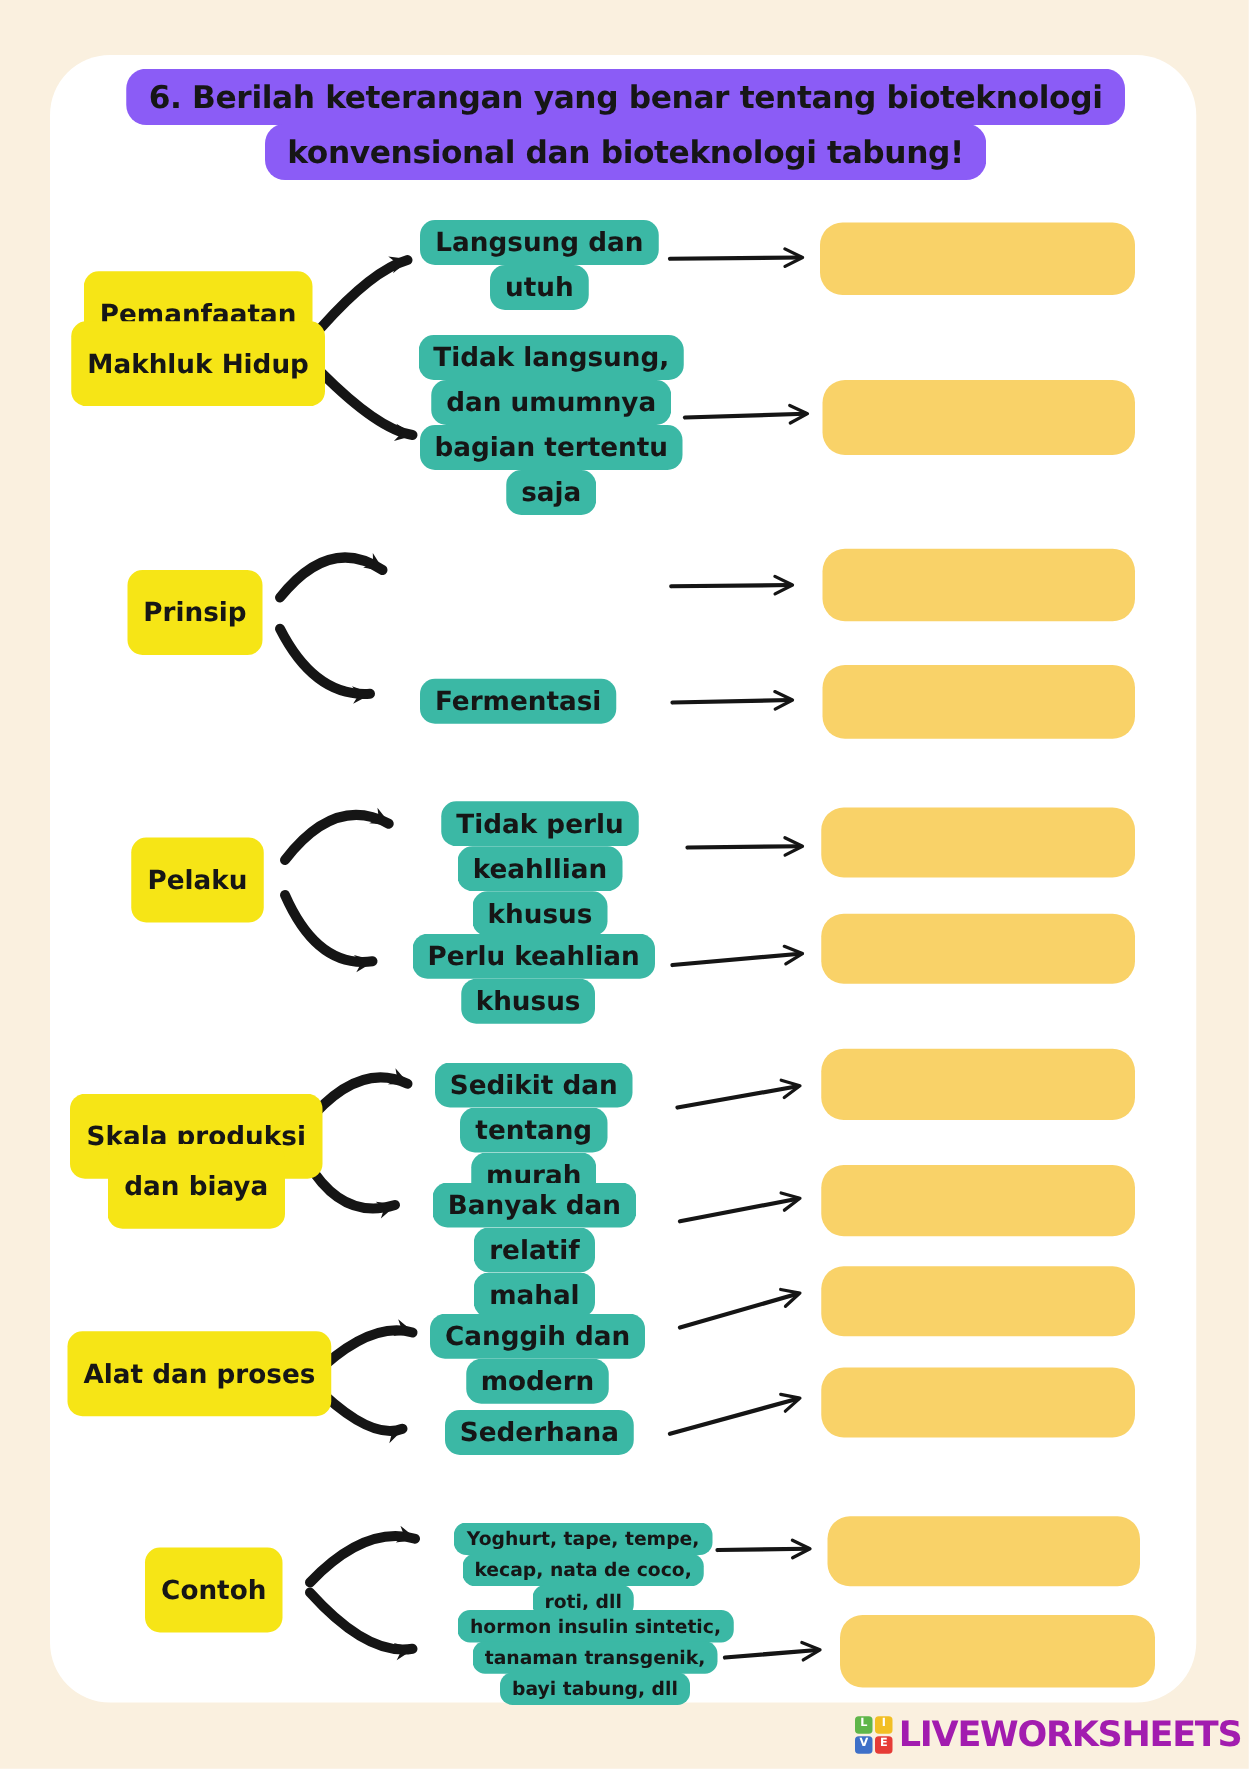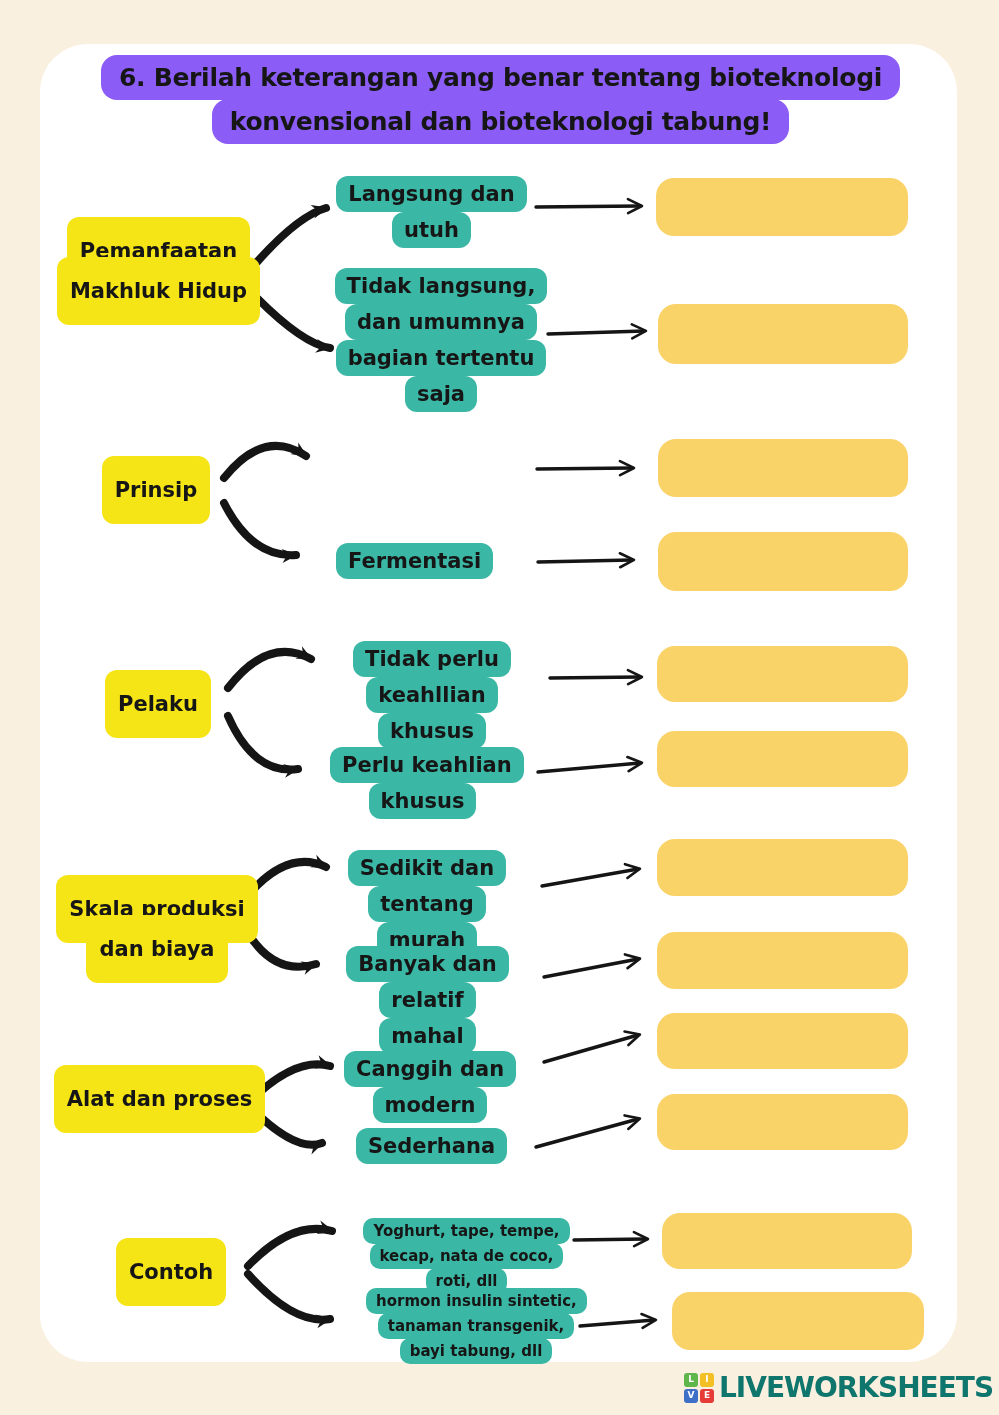--- a/index.html
+++ b/index.html
@@ -47,21 +47,21 @@
   }
   .logo-sq{
     border-radius:3px;color:#fff;font-size:9px;font-weight:bold;
     display:flex;align-items:center;justify-content:center;line-height:1;
   }
   .sq-l{background:#5FB64A;}
   .sq-i{background:#F2BF24;}
   .sq-v{background:#3E70C8;}
   .sq-e{background:#E63B36;}
   .logo-text{
-    color:#0f766e;font-size:28px;font-weight:bold;letter-spacing:-1px;
+    color:#a21caf;font-size:28px;font-weight:bold;letter-spacing:-1px;
   }
 </style>
 </head>
 <body>
 
 <div class="page">
   <div class="card"></div>
 
   <svg class="arrows" width="999" height="1415" viewBox="0 0 999 1415">
     <defs>

